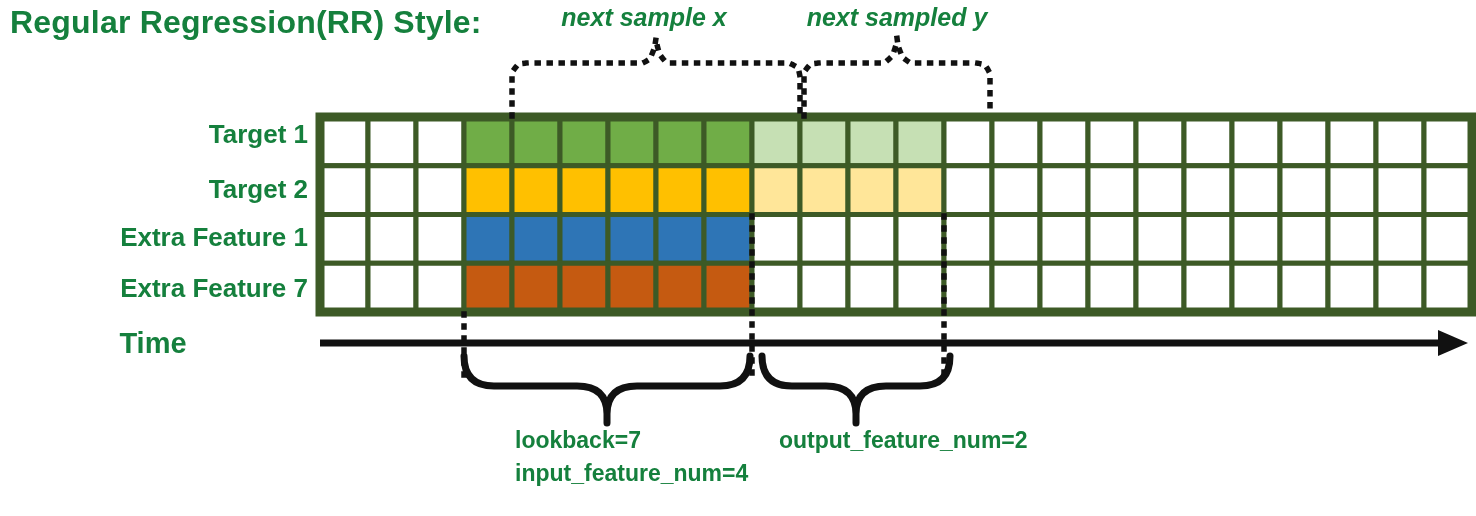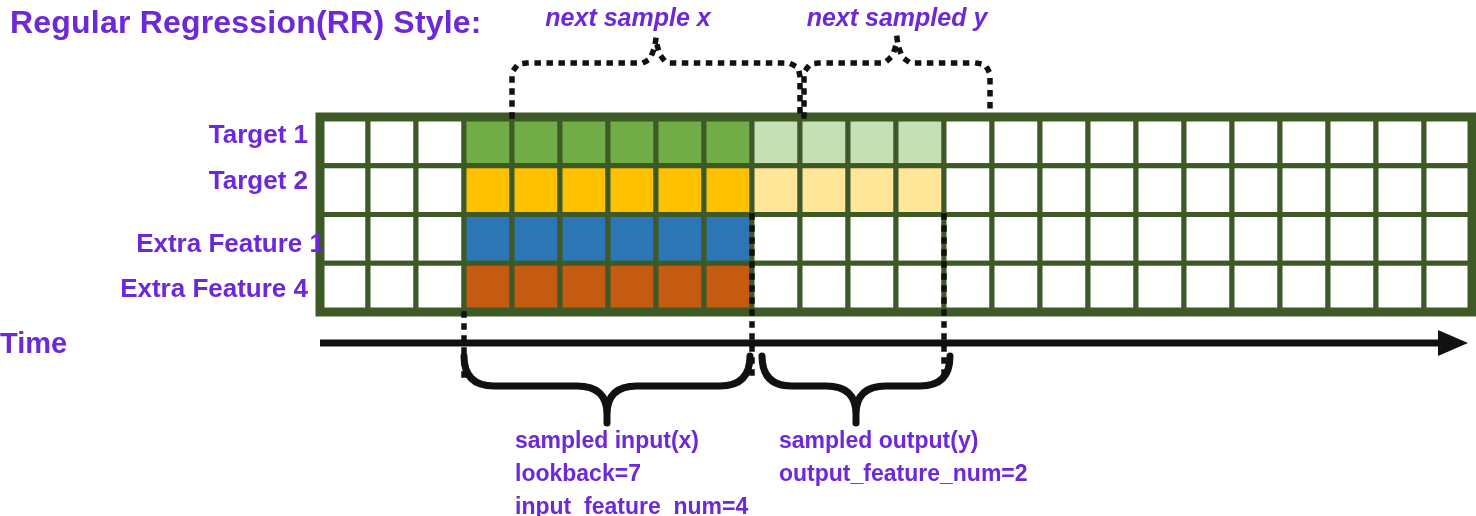--- a/index.html
+++ b/index.html
@@ -2,42 +2,42 @@
 <html><head>
 <meta charset="utf-8">
 <style>
   html,body{margin:0;padding:0;background:#ffffff;}
   .canvas{
     position:relative;
     width:1476px;height:516px;
     background:#ffffff;
     font-family:"Liberation Sans", sans-serif;
     overflow:hidden;
-    color:#6d28d9;
+    color:#15803d;
   }
   .title{
     position:absolute;left:10px;top:4px;
     font-size:32px;font-weight:700;letter-spacing:0.2px;
     white-space:nowrap;
   }
   .row-label{
     position:absolute;left:0;width:308px;
     text-align:right;
     font-size:26px;font-weight:700;line-height:34px;
     white-space:nowrap;
   }
   .next-label{
     position:absolute;top:2px;width:320px;
     text-align:center;
     font-size:25px;font-weight:600;font-style:italic;
     line-height:30px;white-space:nowrap;
   }
   .time-label{
     position:absolute;left:0;top:326px;width:306px;
-    text-align:left;
+    text-align:center;
     font-size:29px;font-weight:700;line-height:34px;
   }
   .anno{
     position:absolute;top:424px;
     font-size:23px;font-weight:600;line-height:33px;
     white-space:nowrap;
   }
   .anno-input{left:515px;}
   .anno-output{left:779px;}
   svg.diagram{position:absolute;left:0;top:0;}
@@ -166,34 +166,32 @@
     </g>
 
     <g stroke="#111111" stroke-width="7" fill="none" stroke-linecap="round">
       <path d="M464,356 Q464,386 494,386 H577 Q607,386 607,414 V423 M750,356 Q750,386 720,386 H637 Q607,386 607,414"></path>
       <path d="M762,356 Q762,386 792,386 H826 Q856,386 856,414 V423 M950,356 Q950,386 920,386 H886 Q856,386 856,414"></path>
     </g>
   </svg>
 
   <div class="title">Regular Regression(RR) Style:</div>
 
-  <div class="next-label" style="left:468px;">next sample x</div>
+  <div class="next-label" style="left:484px;">next sample x</div>
   <div class="next-label" style="left:737px;">next sampled y</div>
 
   <div class="row-label" style="top:117px;">Target 1</div>
-  <div class="row-label" style="top:163px;">Target 2</div>
-  <div class="row-label" style="top:226px;padding-left:16px;">Extra Feature 1</div>
-  <div class="row-label" style="top:271px;">Extra Feature 4</div>
+  <div class="row-label" style="top:172px;">Target 2</div>
+  <div class="row-label" style="top:220px;">Extra Feature 1</div>
+  <div class="row-label" style="top:271px;">Extra Feature 7</div>
 
   <div class="time-label">Time</div>
 
   <div class="anno anno-input">
-    <div>sampled input(x)</div>
     <div>lookback=7</div>
     <div>input_feature_num=4</div>
   </div>
 
   <div class="anno anno-output">
-    <div>sampled output(y)</div>
     <div>output_feature_num=2</div>
   </div>
 
 </div>
 
 </body></html>

